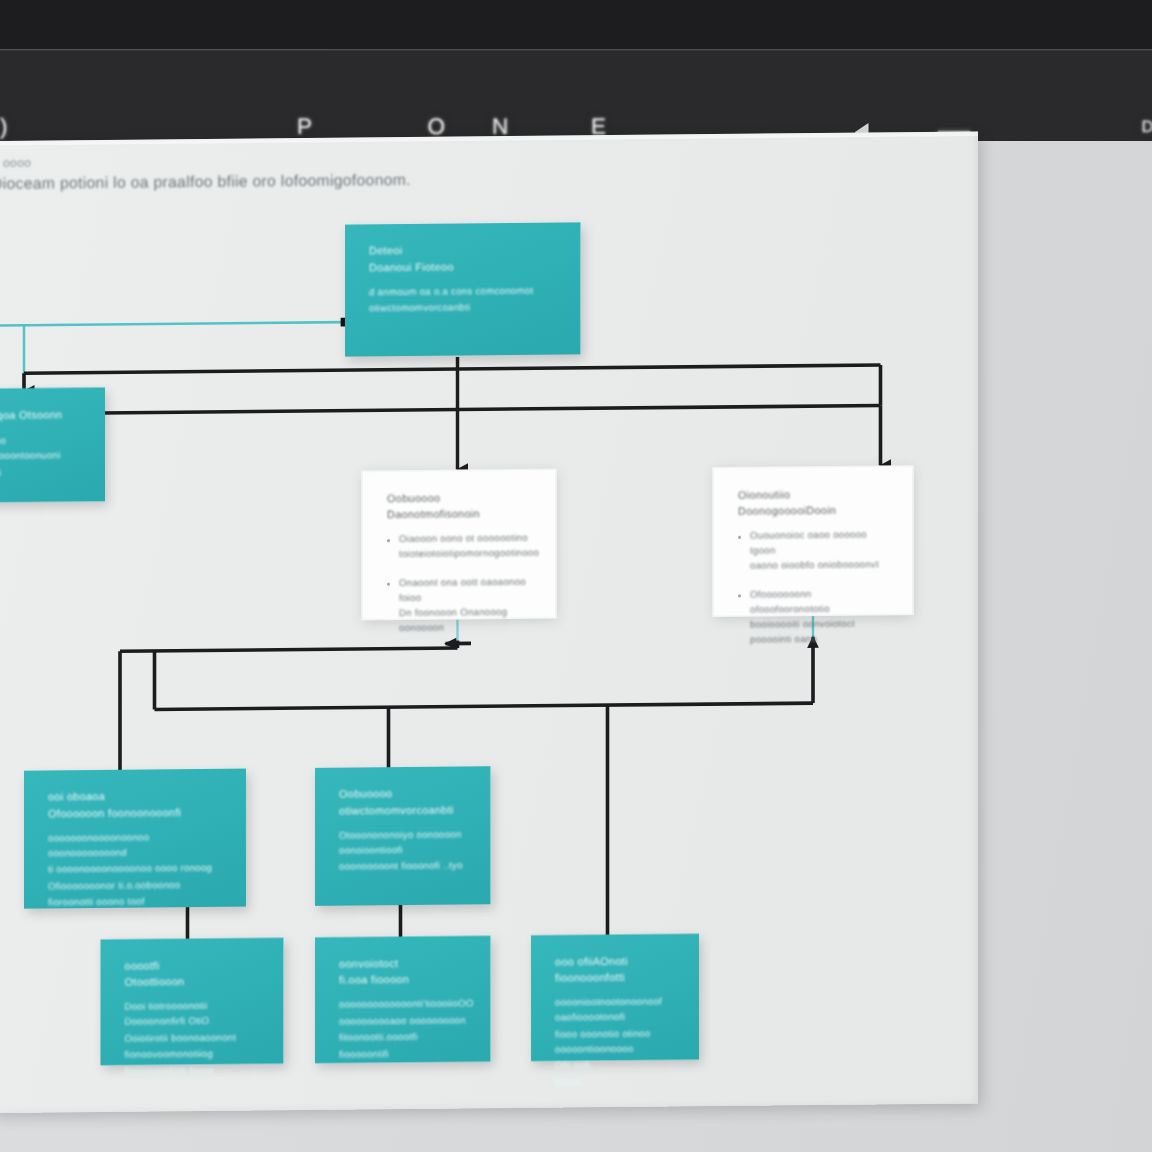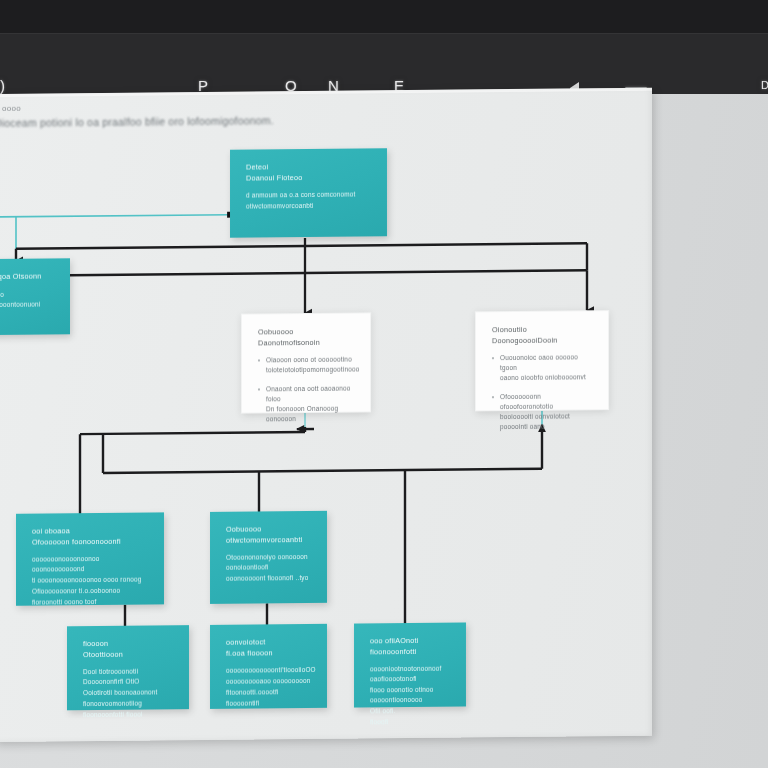--- a/index.html
+++ b/index.html
@@ -318,21 +318,21 @@
     <div class="node teal" id="node-b2">
       <div class="n-head">Oobuoooo
 otiwctomomvorcoanbti</div>
       <div class="lines-stack">
         <div class="n-line">Otooonononoiyo oonoooon oonoioontioofi</div>
         <div class="n-line">ooonooooont fiooonofi ..tyo</div>
       </div>
     </div>
 
     <div class="node teal" id="node-c1">
-      <div class="n-head">fioooon
+      <div class="n-head">ooootfi
 Otoottiooon</div>
       <div class="lines-stack">
         <div class="n-line">Dooi tiotroooonotii Doooononfirfi OtiO</div>
         <div class="n-line">Ooiotirotii boonoaoonont</div>
         <div class="n-line">fionoovoomonotiiog</div>
         <div class="n-line">fioonooonfotti fioooi</div>
       </div>
     </div>
 
     <div class="node teal" id="node-c2">

